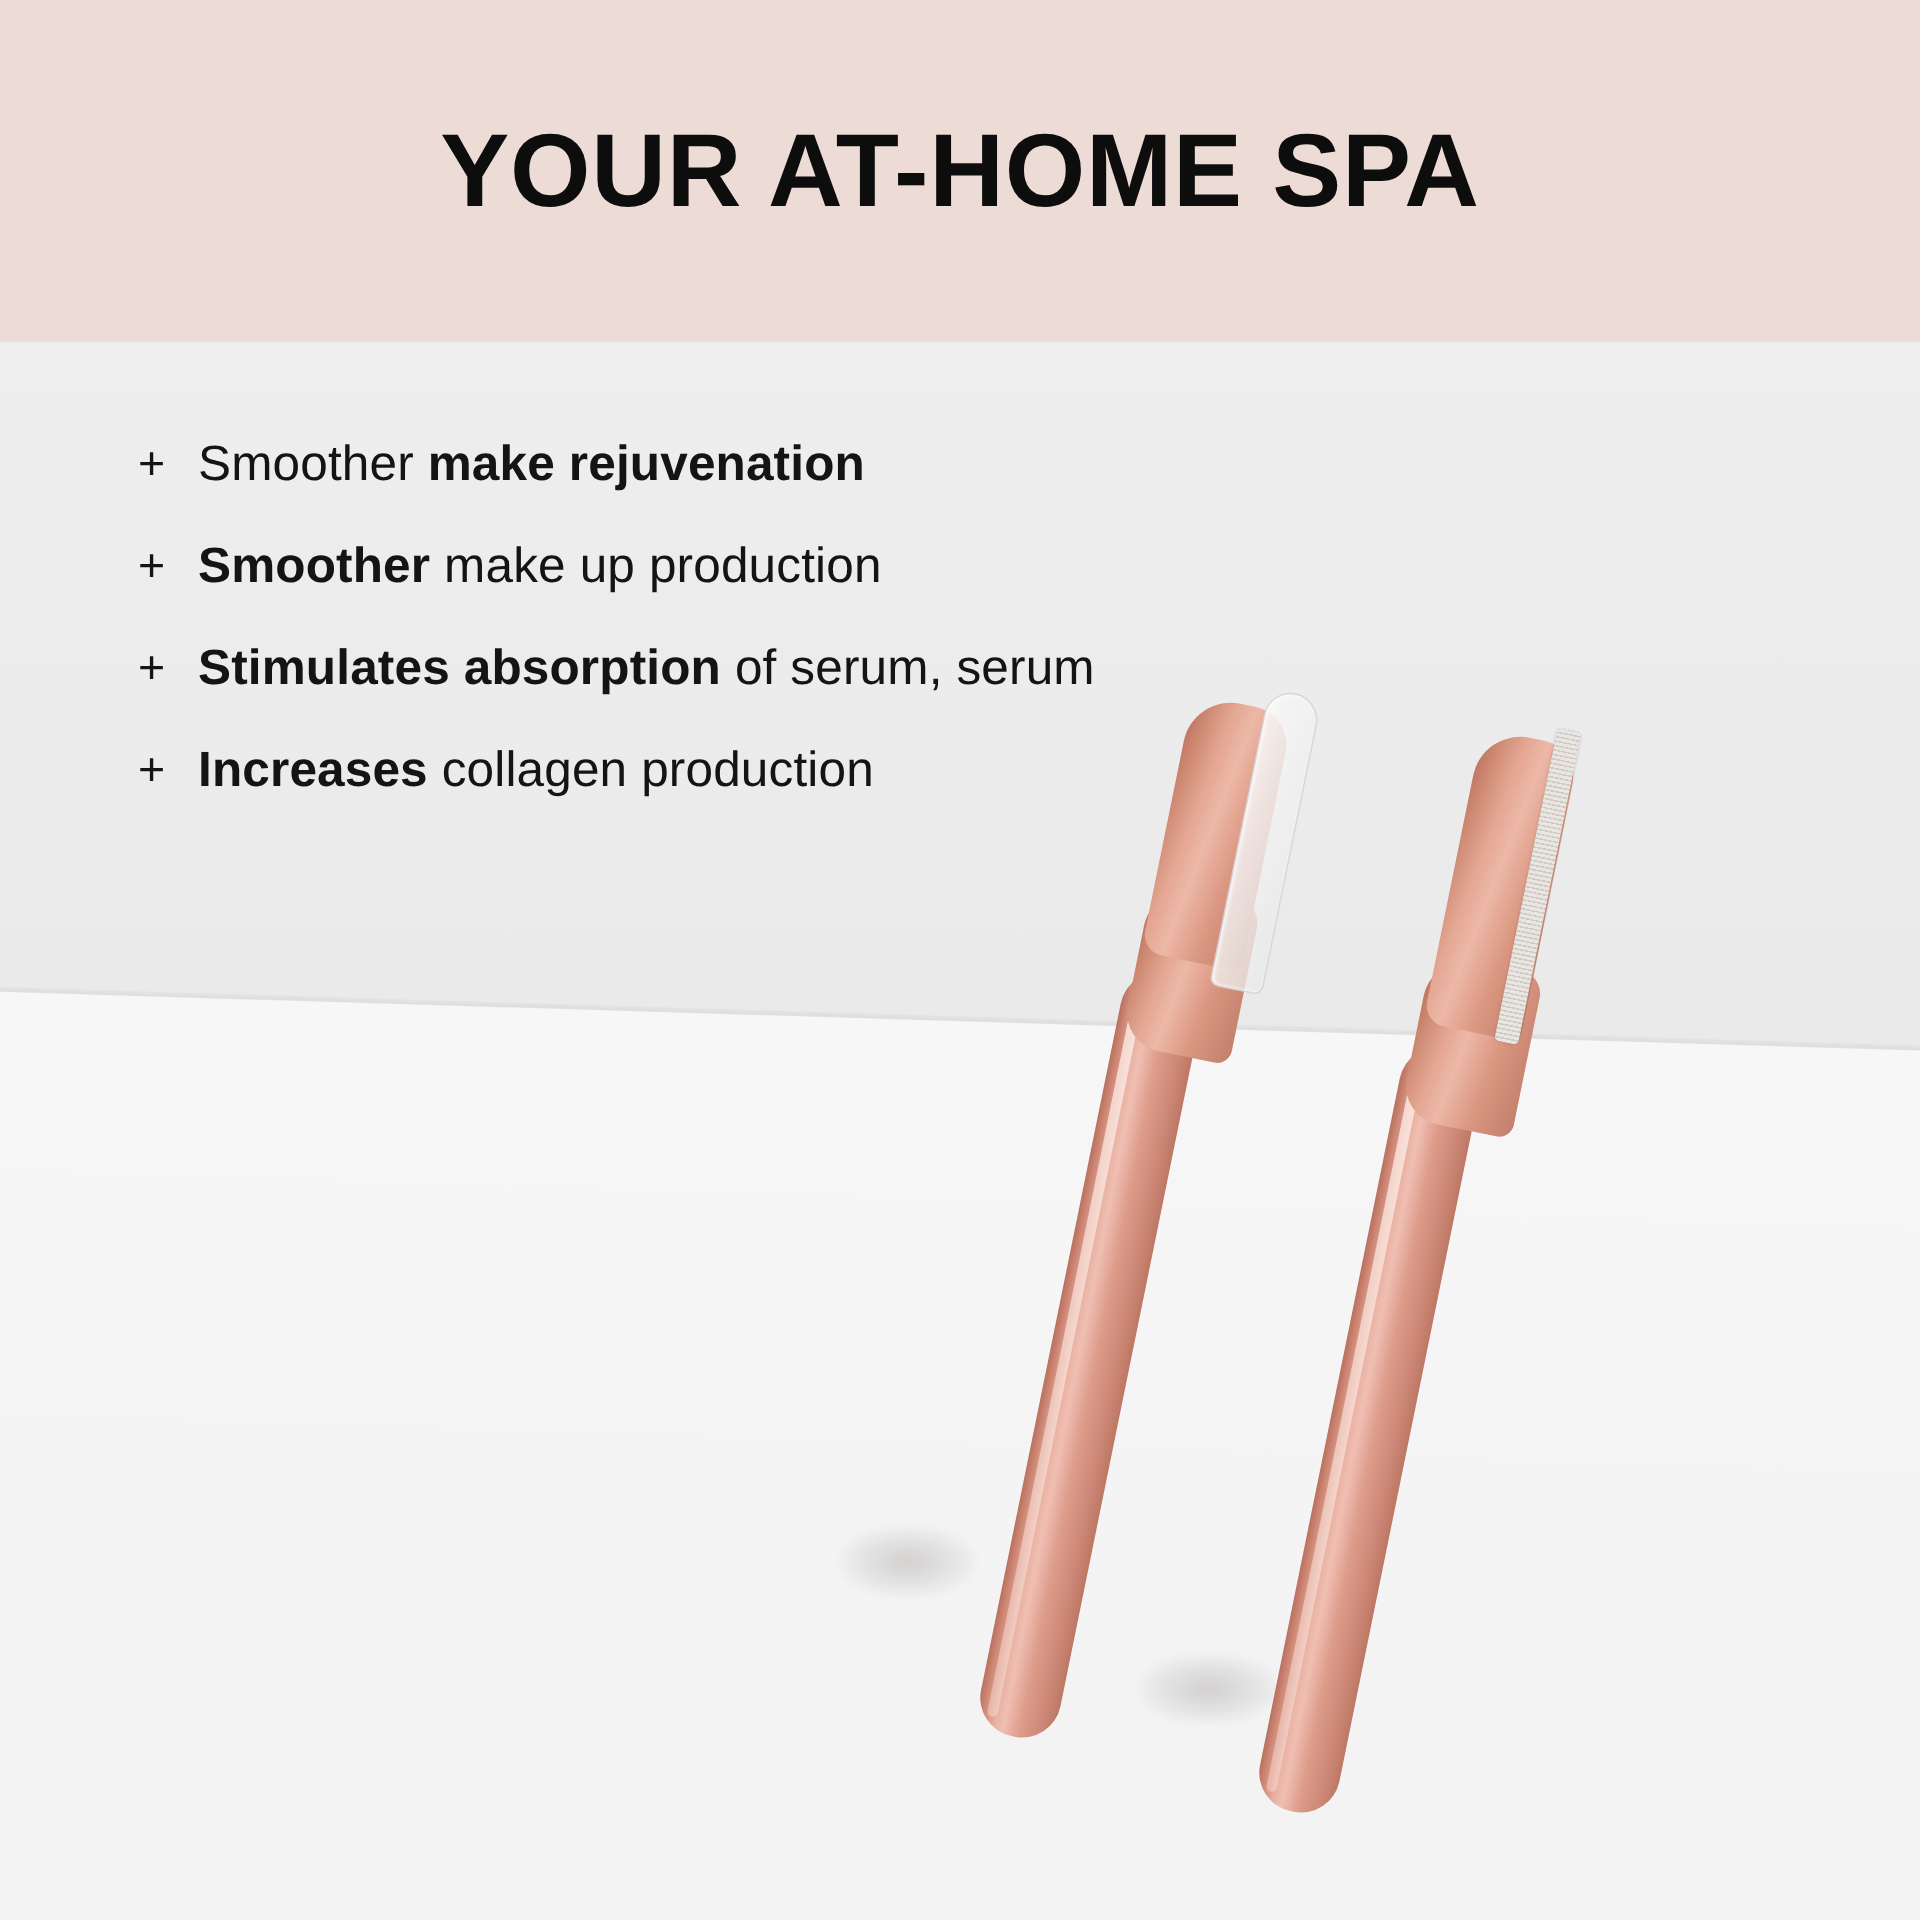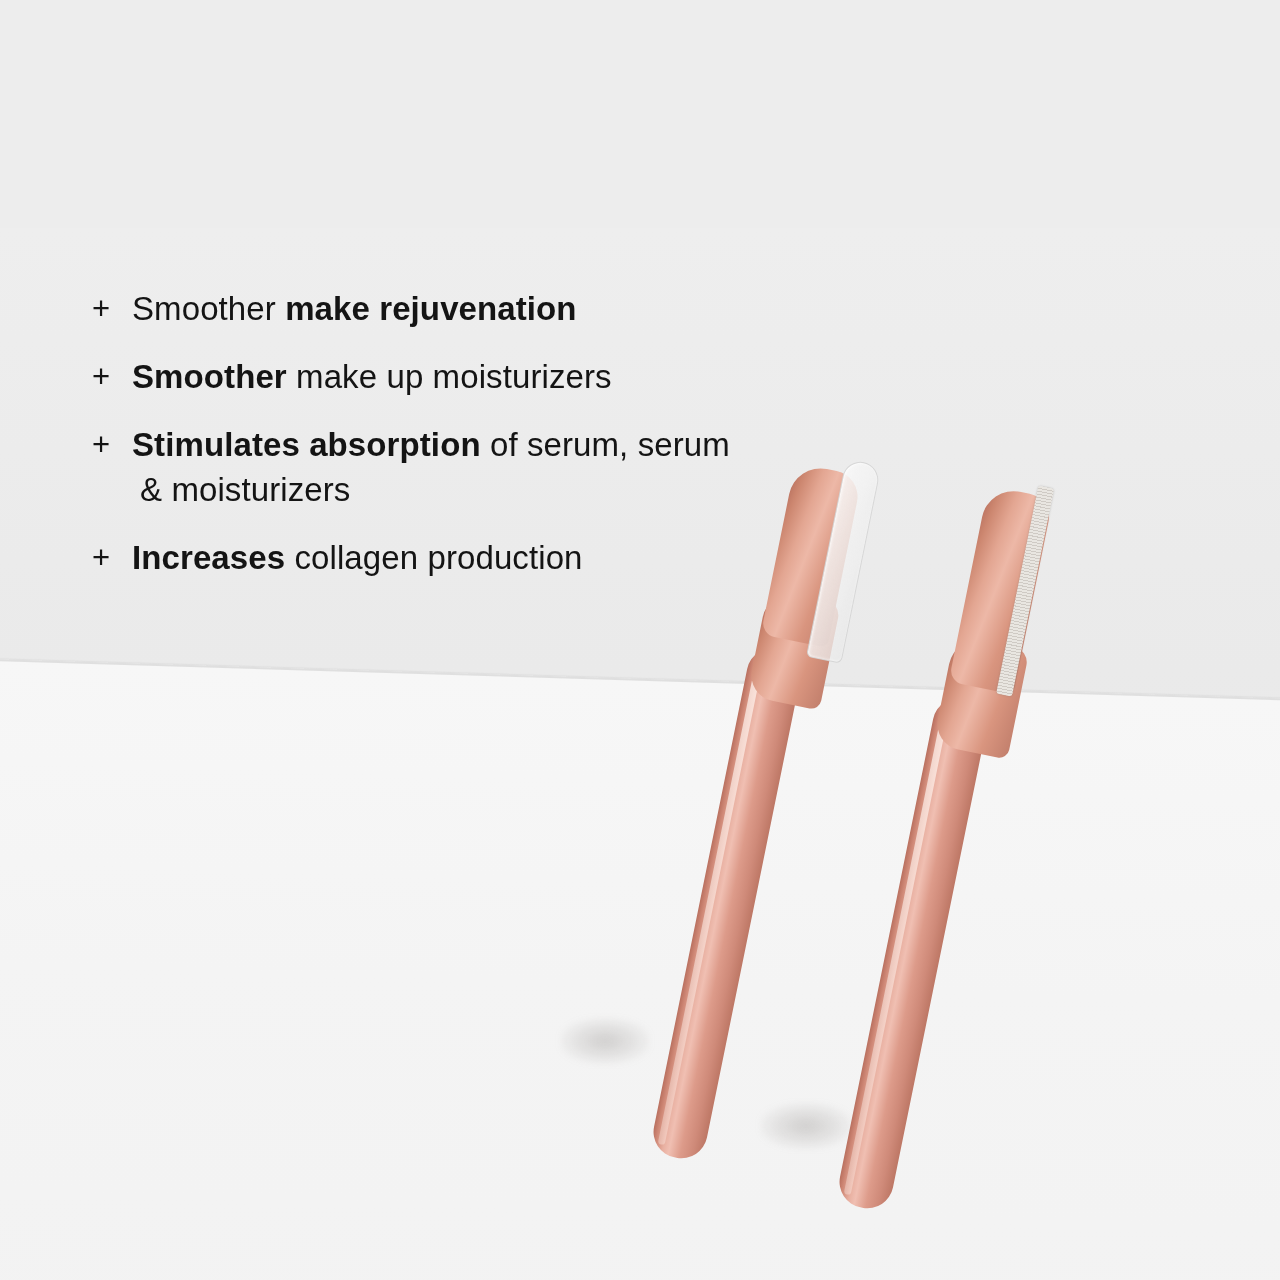--- a/index.html
+++ b/index.html
@@ -186,20 +186,23 @@
     background: radial-gradient(ellipse at center, rgba(130,125,122,0.30) 0%, rgba(130,125,122,0.10) 55%, rgba(130,125,122,0) 78%);
     z-index: 2;
     filter: blur(3px);
   }
 </style>
 </head>
 <body>
 
 <div id="page">
 
+  <div class="banner">
+    <div class="banner-title">YOUR AT-HOME SPA</div>
+  </div>
 
   <div class="stage">
     <div class="wall"></div>
     <div class="floor"></div>
     <div class="floor-edge"></div>
 
     <div class="drop-shadow" style="left:560px; top:790px; width:90px; height:46px;"></div>
 
     <div class="razor" style="left:600px; top:130px; width:280px; height:700px;">
 
@@ -239,27 +242,26 @@
 
   <div class="features">
 
     <div class="feature">
       <span class="plus">+</span>
       <span>Smoother </span><b>make rejuvenation</b><span></span>
     </div>
 
     <div class="feature">
       <span class="plus">+</span>
-      <span></span><b>Smoother</b><span> make up moisturizers</span>
+      <span></span><b>Smoother</b><span> make up production</span>
     </div>
 
     <div class="feature">
       <span class="plus">+</span>
       <span></span><b>Stimulates absorption</b><span> of serum, serum</span>
-      <span class="wrap-line">&amp; moisturizers</span>
     </div>
 
     <div class="feature">
       <span class="plus">+</span>
       <span></span><b>Increases</b><span> collagen production</span>
     </div>
 
   </div>
 
 </div>

